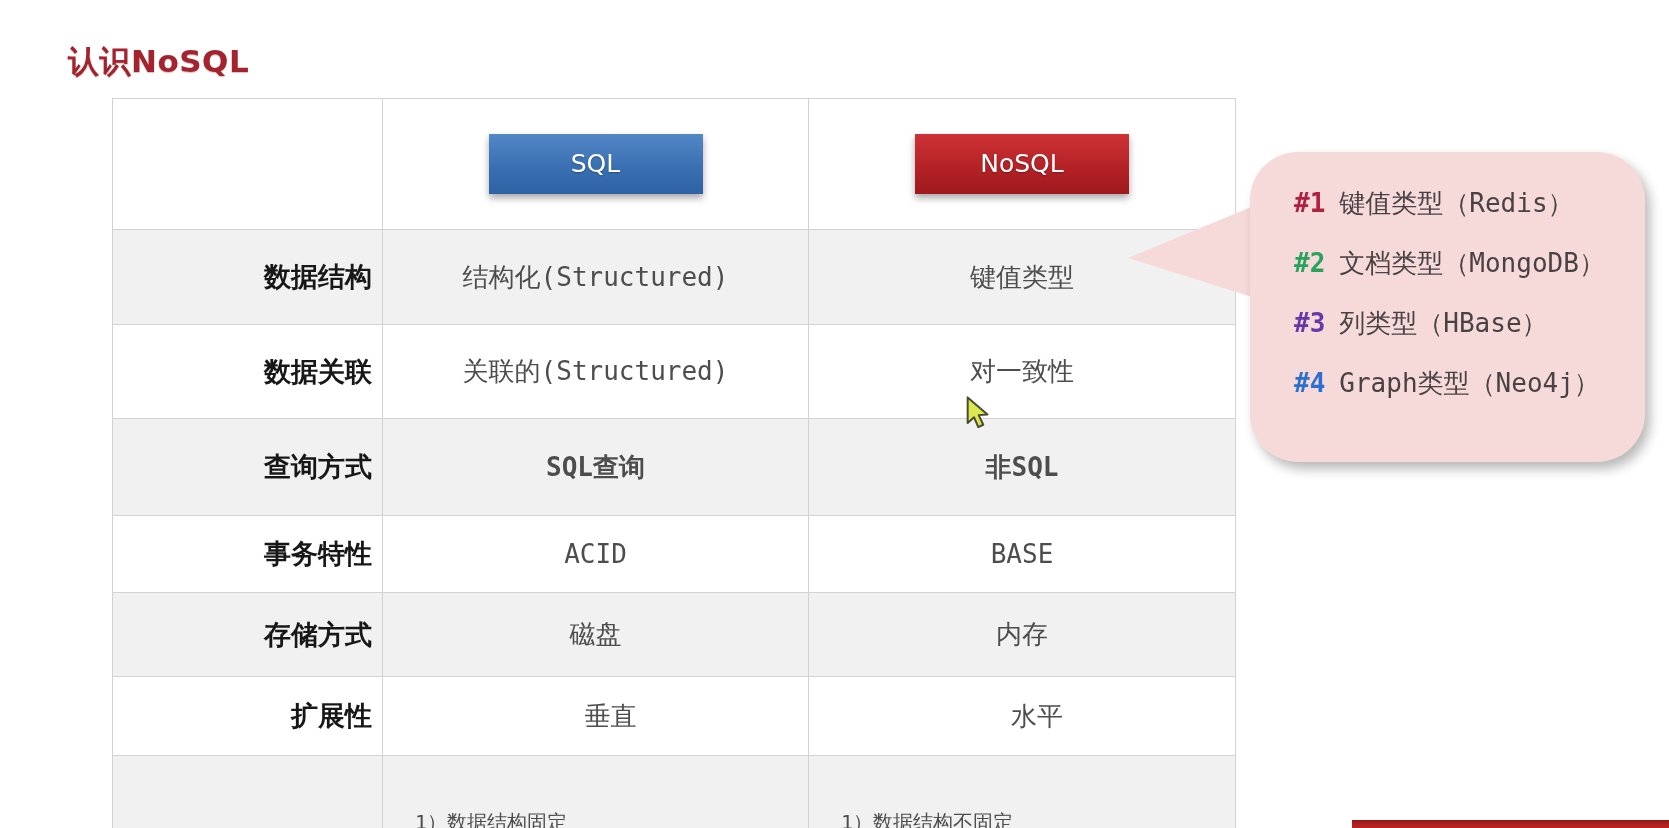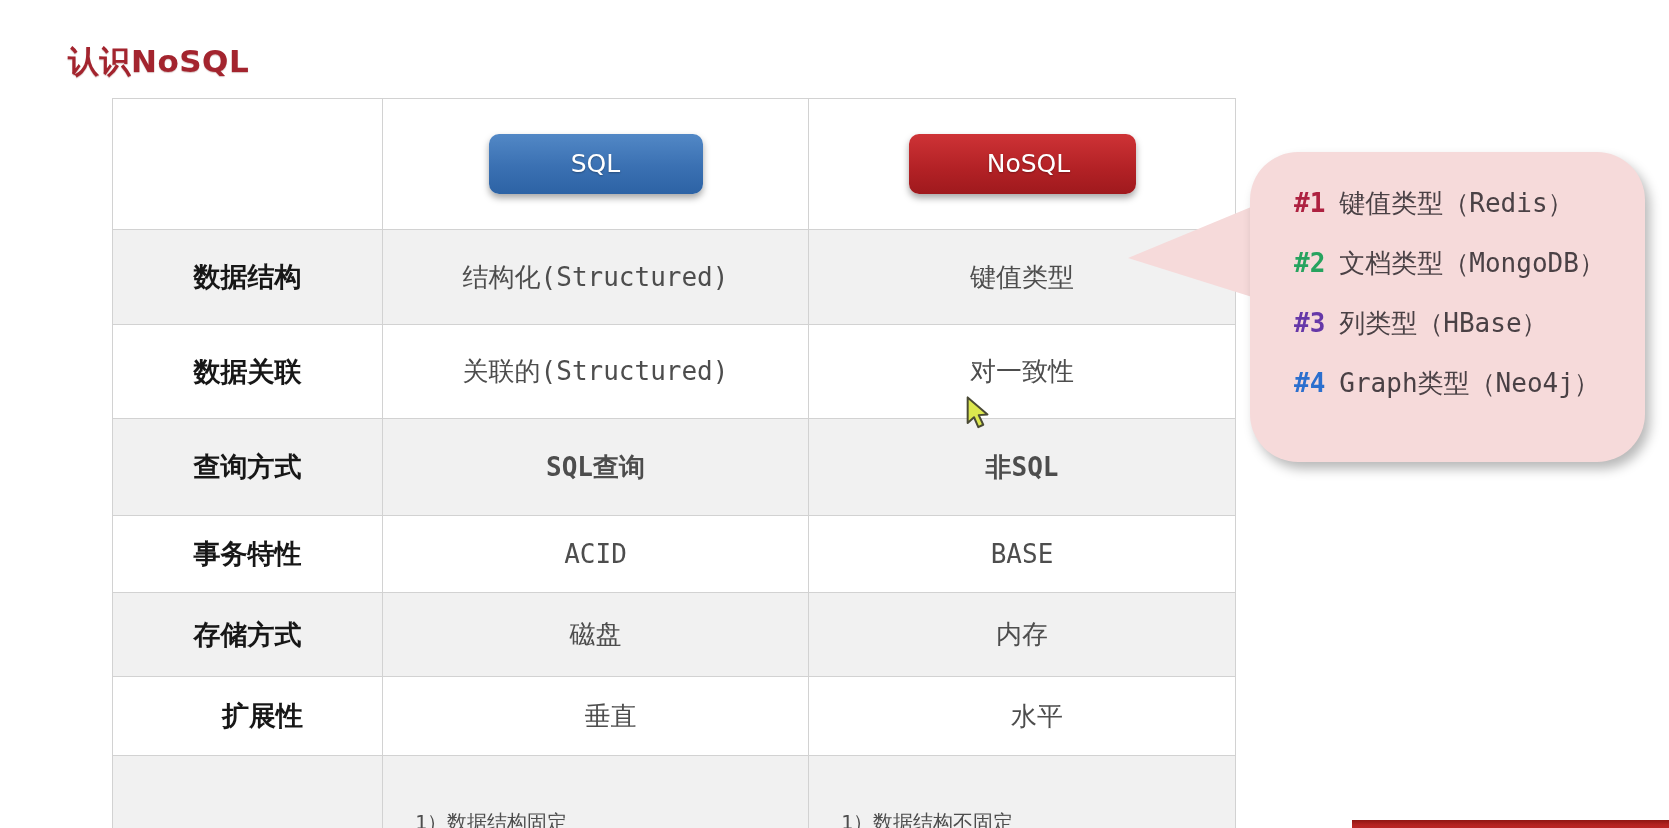--- a/index.html
+++ b/index.html
@@ -23,44 +23,44 @@
     border:1px solid #d2d2d2;
     text-align:center;vertical-align:middle;
     color:#4d4d4d;
     font-family:"DejaVu Sans Mono","DejaVu Sans",monospace,sans-serif;
     font-size:26px;
     padding:4px 10px;
   }
   .cmp-table tr.stripe td{background:#f1f1f1;}
   .cmp-table td.label-cell{
     font-family:"DejaVu Sans","Liberation Sans",sans-serif;
-    font-weight:700;color:#171717;font-size:27px;
+    font-weight:700;color:#171717;font-size:27px;text-align:right;
   }
   tr.hdr td{height:122px;background:#ffffff;}
   tr.r1 td{height:86px;}
   tr.r2 td{height:85px;}
   tr.r3 td{height:88px;font-weight:bold;}
   tr.r4 td{height:68px;}
   tr.r5 td{height:75px;}
   tr.r6 td{height:70px;padding-left:40px;}
   tr.r7 td{height:150px;vertical-align:middle;}
   td.multiline{
     white-space:pre-line;text-align:left;
     font-size:20px;line-height:1.55;
     padding-left:32px;vertical-align:top;padding-top:22px;
   }
   .pill{
     display:inline-block;width:214px;height:60px;line-height:60px;
-    border-radius:10px;color:#ffffff;font-size:25px;
+    border-radius:0;color:#ffffff;font-size:25px;
     font-family:"DejaVu Sans","Liberation Sans",sans-serif;
     box-shadow:0 4px 7px rgba(0,0,0,0.35);
     text-shadow:0 1px 2px rgba(0,0,0,0.3);
   }
   .pill.sql{background:linear-gradient(180deg,#5288c6 0%,#3a70b2 55%,#2d63a5 100%);}
-  .pill.nosql{background:linear-gradient(180deg,#ce3336 0%,#b42226 55%,#9f191d 100%);padding-left:13px;}
+  .pill.nosql{background:linear-gradient(180deg,#ce3336 0%,#b42226 55%,#9f191d 100%);}
   .callout{
     position:absolute;left:1250px;top:152px;width:395px;height:310px;
     background:#f6dada;border-radius:48px;
     box-shadow:5px 7px 12px rgba(0,0,0,0.28);
     box-sizing:border-box;
     padding:32px 20px 20px 44px;
     z-index:5;
   }
   .callout-tail{
     position:absolute;left:1100px;top:188px;width:170px;height:130px;z-index:4;

